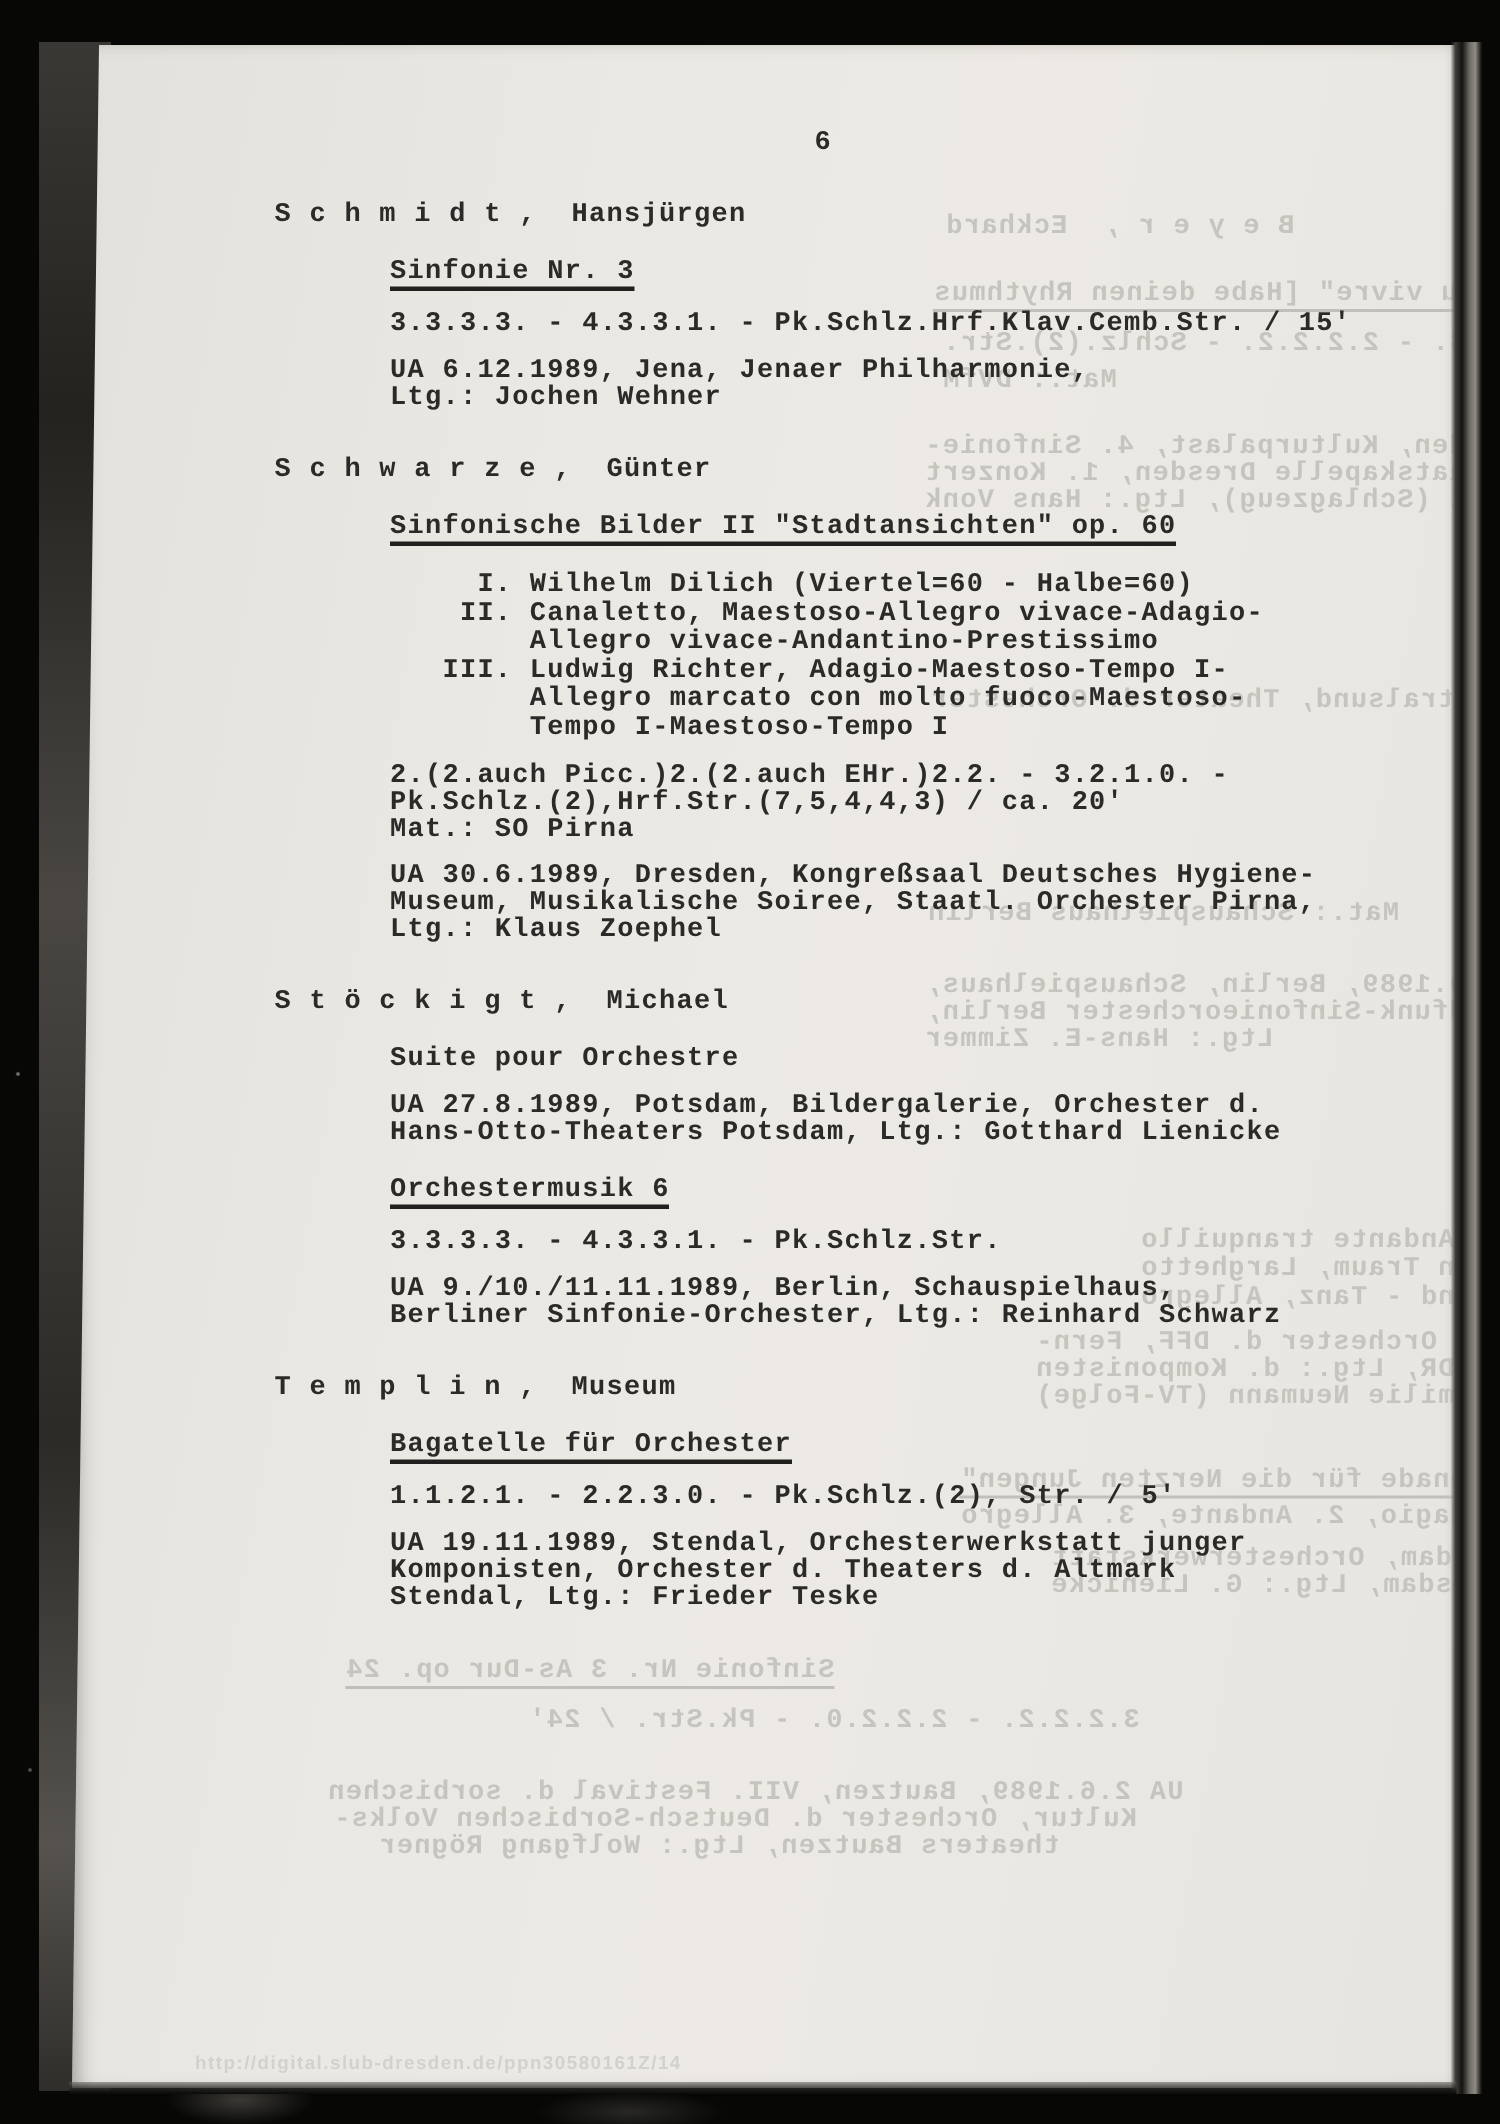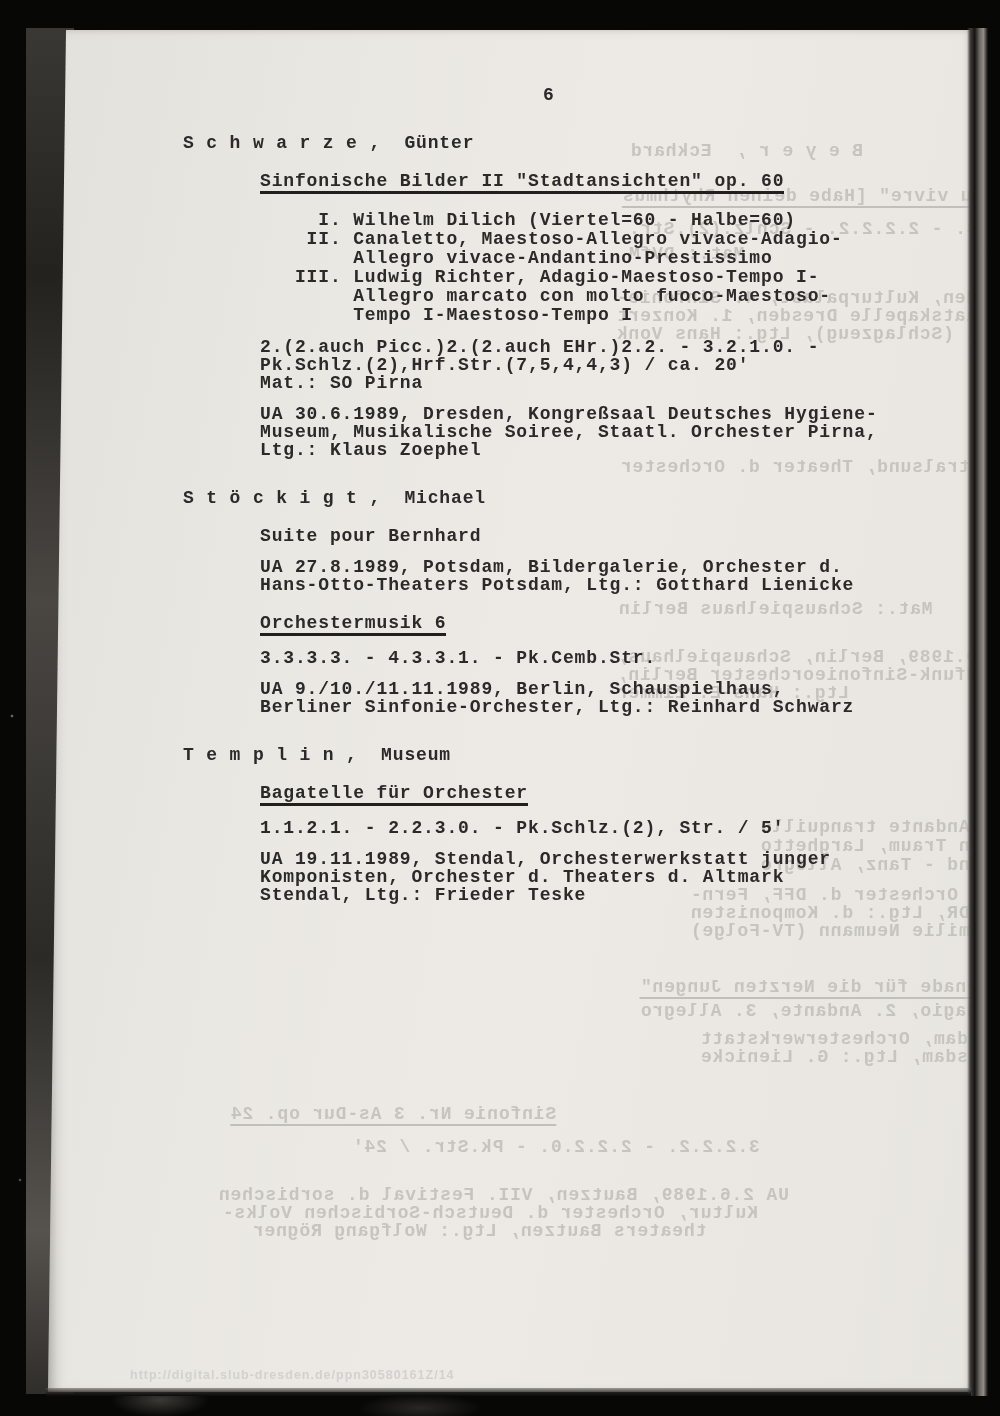--- a/index.html
+++ b/index.html
@@ -101,47 +101,56 @@
         <div class="ghost" style="left: 306px; top: 1108px;">3.2.2.2. - 2.2.2.0. - Pk.Str. / 24'</div>
         <div class="ghost" style="left: 172px; top: 1156px;">UA 2.6.1989, Bautzen, VII. Festival d. sorbischen</div>
         <div class="ghost" style="left: 176px; top: 1174px;">Kultur, Orchester d. Deutsch-Sorbischen Volks-</div>
         <div class="ghost" style="left: 206px; top: 1192px;">theaters Bautzen, Ltg.: Wolfgang Rögner</div>
       </div>
 
     <div class="content">
       <div class="page-number">6</div>
       <div id="composer-list">
           <div class="composer-section">
+            <div class="composer-name">S c h m i d t ,  Hansjürgen</div>
+            <div class="work">
+              <div class="work-title-row"><span class="work-title">Sinfonie Nr. 3</span></div>
+              <div class="para">3.3.3.3. - 4.3.3.1. - Pk.Schlz.Hrf.Klav.Cemb.Str. / 15'</div>
+              <div class="para">UA 6.12.1989, Jena, Jenaer Philharmonie,
+Ltg.: Jochen Wehner</div>
+            </div>
+          </div>
+          <div class="composer-section">
             <div class="composer-name">S c h w a r z e ,  Günter</div>
             <div class="work">
               <div class="work-title-row"><span class="work-title">Sinfonische Bilder II "Stadtansichten" op. 60</span></div>
               <div class="movements">     I. Wilhelm Dilich (Viertel=60 - Halbe=60)
     II. Canaletto, Maestoso-Allegro vivace-Adagio-
         Allegro vivace-Andantino-Prestissimo
    III. Ludwig Richter, Adagio-Maestoso-Tempo I-
         Allegro marcato con molto fuoco-Maestoso-
         Tempo I-Maestoso-Tempo I</div>
               <div class="para">2.(2.auch Picc.)2.(2.auch EHr.)2.2. - 3.2.1.0. -
 Pk.Schlz.(2),Hrf.Str.(7,5,4,4,3) / ca. 20'
 Mat.: SO Pirna</div>
               <div class="para">UA 30.6.1989, Dresden, Kongreßsaal Deutsches Hygiene-
 Museum, Musikalische Soiree, Staatl. Orchester Pirna,
 Ltg.: Klaus Zoephel</div>
             </div>
           </div>
           <div class="composer-section">
             <div class="composer-name">S t ö c k i g t ,  Michael</div>
             <div class="work">
-              <div class="work-subtitle">Suite pour Bernhard</div>
+              <div class="work-subtitle">Suite pour Orchestre</div>
               <div class="para">UA 27.8.1989, Potsdam, Bildergalerie, Orchester d.
 Hans-Otto-Theaters Potsdam, Ltg.: Gotthard Lienicke</div>
             </div>
             <div class="work">
               <div class="work-title-row"><span class="work-title">Orchestermusik 6</span></div>
-              <div class="para">3.3.3.3. - 4.3.3.1. - Pk.Cemb.Str.</div>
+              <div class="para">3.3.3.3. - 4.3.3.1. - Pk.Schlz.Str.</div>
               <div class="para">UA 9./10./11.11.1989, Berlin, Schauspielhaus,
 Berliner Sinfonie-Orchester, Ltg.: Reinhard Schwarz</div>
             </div>
           </div>
           <div class="composer-section">
             <div class="composer-name">T e m p l i n ,  Museum</div>
             <div class="work">
               <div class="work-title-row"><span class="work-title">Bagatelle für Orchester</span></div>
               <div class="para">1.1.2.1. - 2.2.3.0. - Pk.Schlz.(2), Str. / 5'</div>
               <div class="para">UA 19.11.1989, Stendal, Orchesterwerkstatt junger

